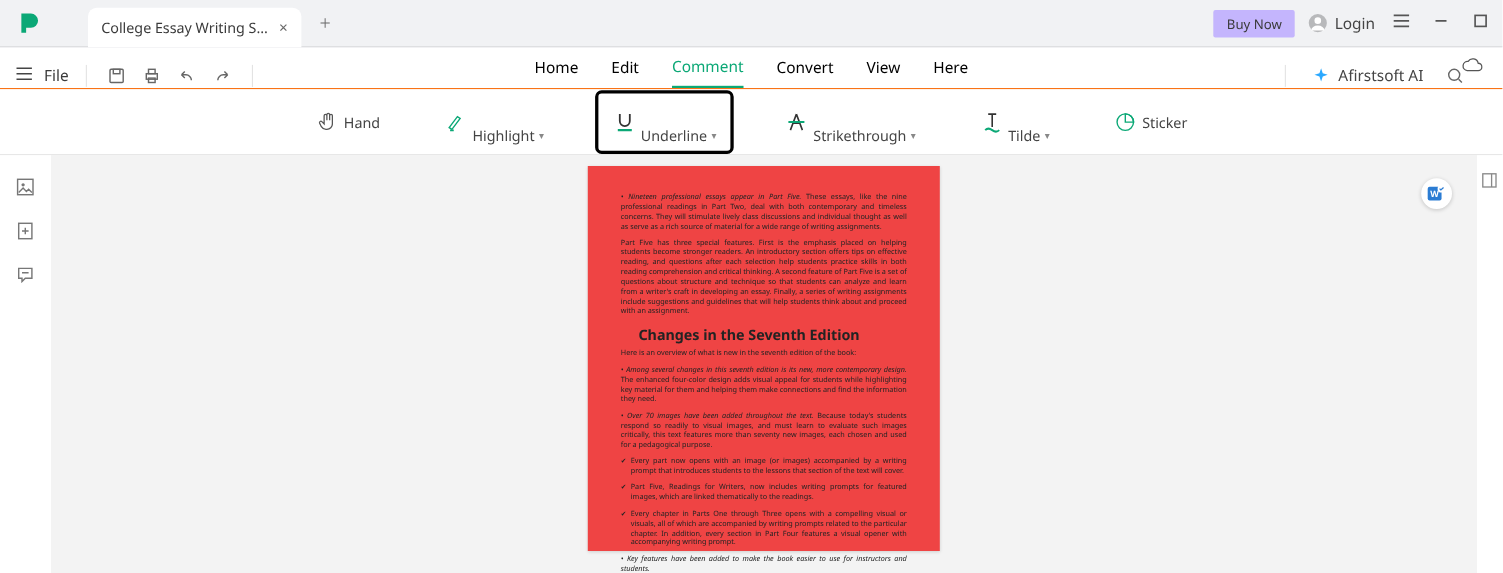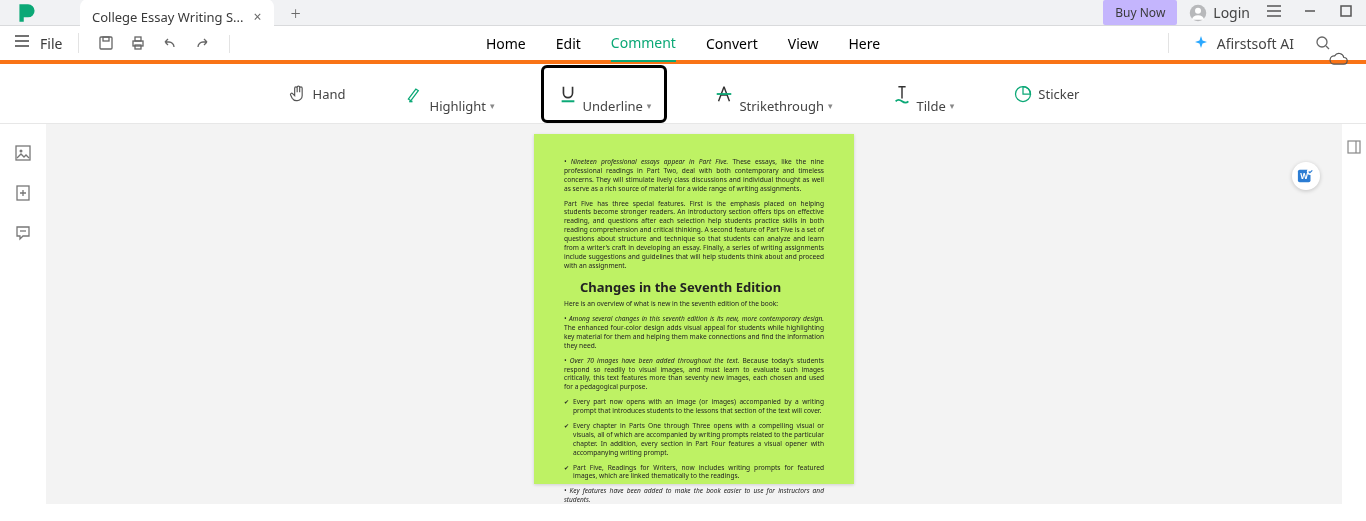--- a/index.html
+++ b/index.html
@@ -7,21 +7,21 @@
     font-family: system-ui, -apple-system, Segoe UI, Arial, sans-serif;
     font-size: 13px;
     color: #3a3a3a;
     background: #fff;
     width: 1366px;
     height: 521px;
     overflow: hidden;
     position: relative;
   }
   .titlebar {
-    height: 26px;
+    height: 43px;
     background: #f1f2f4;
     border-bottom: 1px solid #d9dadc;
     display: flex;
     align-items: center;
     padding: 0 6px 0 14px;
     position: relative;
   }
   .app-logo {
     width: 26px; height: 26px;
     margin-right: 40px;
@@ -56,23 +56,23 @@
   .buynow {
     background: #c4b5fd;
     padding: 4px 12px;
     font-size: 12px;
     border-radius: 2px;
   }
   .login { display: flex; align-items: center; gap: 6px; font-size: 14px; color: #444; }
   .win-ctrl { width: 24px; text-align: center; color: #444; cursor: pointer; }
   .menubar {
     height: 38px;
-    border-bottom: 4px solid #f97316;
-    display: flex;
-    align-items: center;
+    border-bottom: 1px solid #f97316;
+    display: flex;
+    align-items: flex-end;
     padding: 0 14px;
     gap: 12px;
   }
   .file-row { display: flex; align-items: center; gap: 10px; }
   .file-label { font-size: 14px; }
   .divider { width: 1px; height: 20px; background: #e3e3e3; margin: 0 6px; }
   .icon-btn { width: 22px; height: 22px; display: flex; align-items: center; justify-content: center; color: #5a5a5a; cursor: pointer; }
   .menubar-center {
     position: absolute;
     left: 50%; transform: translateX(-50%);
@@ -119,21 +119,21 @@
   }
   .canvas {
     flex: 1;
     background: #f3f3f3;
     display: flex;
     justify-content: center;
     overflow-y: auto;
     position: relative;
   }
   .page {
-    background: #bef264;
+    background: #ef4444;
     width: 320px;
     margin: 10px 0 20px;
     padding: 24px 30px 30px;
     box-shadow: 0 1px 3px rgba(0,0,0,0.15);
     font-size: 6.6px;
     line-height: 1.35;
     color: #232323;
     text-align: justify;
   }
   .page p { margin-bottom: 6px; }
@@ -357,24 +357,24 @@
       <p><span class="italic-lead">• Nineteen professional essays appear in Part Five.</span><span> These essays, like the nine professional readings in Part Two, deal with both contemporary and timeless concerns. They will stimulate lively class discussions and individual thought as well as serve as a rich source of material for a wide range of writing assignments.</span></p>
       <p>Part Five has three special features. First is the emphasis placed on helping students become stronger readers. An introductory section offers tips on effective reading, and questions after each selection help students practice skills in both reading comprehension and critical thinking. A second feature of Part Five is a set of questions about structure and technique so that students can analyze and learn from a writer's craft in developing an essay. Finally, a series of writing assignments include suggestions and guidelines that will help students think about and proceed with an assignment.</p>
       <div class="sect-head">Changes in the Seventh Edition</div>
       <p>Here is an overview of what is new in the seventh edition of the book:</p>
       <p><span class="italic-lead">• Among several changes in this seventh edition is its new, more contemporary design.</span><span> The enhanced four-color design adds visual appeal for students while highlighting key material for them and helping them make connections and find the information they need.</span></p>
       <p><span class="italic-lead">• Over 70 images have been added throughout the text.</span><span> Because today's students respond so readily to visual images, and must learn to evaluate such images critically, this text features more than seventy new images, each chosen and used for a pedagogical purpose.</span></p>
       <p class="bullet">
           <span>Every part now opens with an image (or images) accompanied by a writing prompt that introduces students to the lessons that section of the text will cover.</span>
         </p>
       <p class="bullet">
-          <span>Every chapter in Parts One through Three opens with a compelling visual or visuals, all of which are accompanied by writing prompts related to the particular chapter. In addition, every section in Part Four features a visual opener with accompanying writing prompt.</span>
+          <span>Part Five, Readings for Writers, now includes writing prompts for featured images, which are linked thematically to the readings.</span>
         </p>
       <p class="bullet">
-          <span>Part Five, Readings for Writers, now includes writing prompts for featured images, which are linked thematically to the readings.</span>
+          <span>Every chapter in Parts One through Three opens with a compelling visual or visuals, all of which are accompanied by writing prompts related to the particular chapter. In addition, every section in Part Four features a visual opener with accompanying writing prompt.</span>
         </p>
       <p><span class="italic-lead">• Key features have been added to make the book easier to use for instructors and students.</span></p>
 
     </div>
   </div>
 
   <div class="right-sidebar">
     <span class="icon-btn">
       <svg width="16" height="16" viewBox="0 0 16 16">
           <rect x="2" y="2" width="12" height="12" fill="none" stroke="#888" stroke-width="1.2"></rect>

